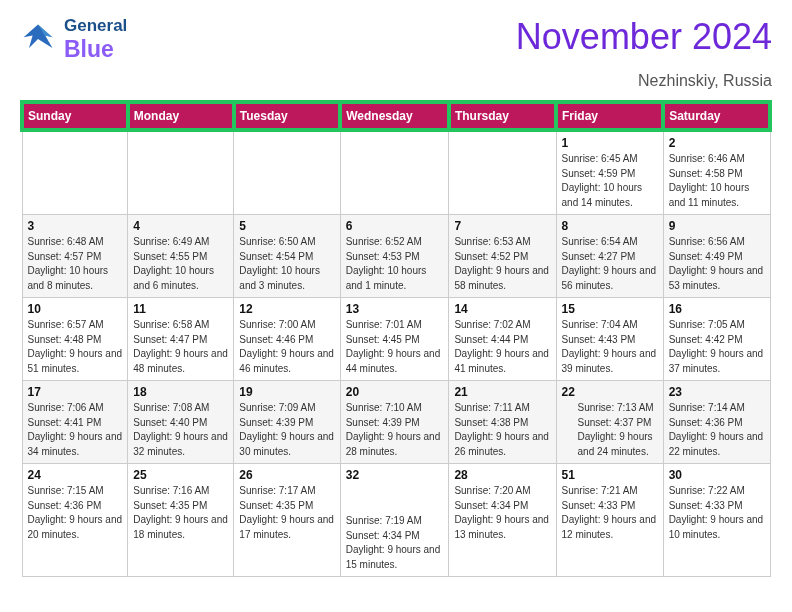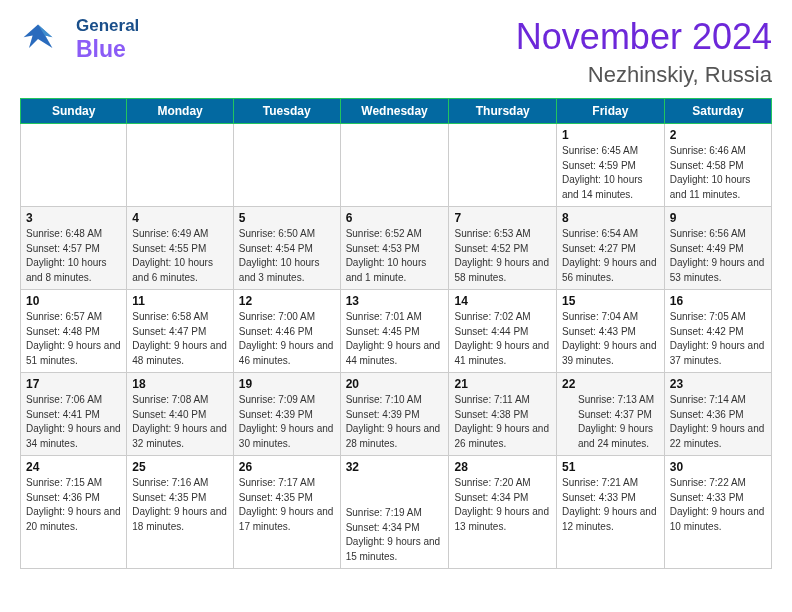--- a/index.html
+++ b/index.html
@@ -2,36 +2,36 @@
 <html><head>
   <meta charset="utf-8">
   <style>
     * { box-sizing: border-box; margin: 0; padding: 0; }
     body { font-family: Arial, sans-serif; background: #fff; width: 792px; height: 612px; overflow: hidden; }
 
     .page { width: 792px; min-height: 612px; padding: 16px 20px; }
 
     .header { display: flex; justify-content: space-between; align-items: flex-start; margin-bottom: 10px; }
 
-    .logo { display: flex; align-items: center; gap: 20px; }
+    .logo { display: flex; align-items: center; gap: 8px; }
     .logo-bird { width: 36px; height: 36px; }
 
     .title-block { text-align: right; }
     .month-title { font-size: 36px; font-weight: 300; color: #6d28d9; }
-    .location { font-size: 22px; color: #555; margin-top: 4px; }
+    .location { font-size: 16px; color: #555; margin-top: 14px; }
 
     .calendar { width: 100%; border-collapse: collapse; font-size: 10.5px; }
     .calendar th {
-      background: #0369a1;
+      background: #be185d;
       color: #fff;
       padding: 5px 4px;
-      text-align: center;
+      text-align: left;
       font-size: 12px;
       font-weight: bold;
-      border: 1px solid #22c55e;
+      border: 4px solid #22c55e;
     }
     .calendar td {
       border: 1px solid #ccc;
       vertical-align: top;
       padding: 4px 5px;
       height: 78px;
       width: 113px;
       background: #fff;
     }
     .calendar tr:nth-child(even) td { background: #f5f5f5; }

